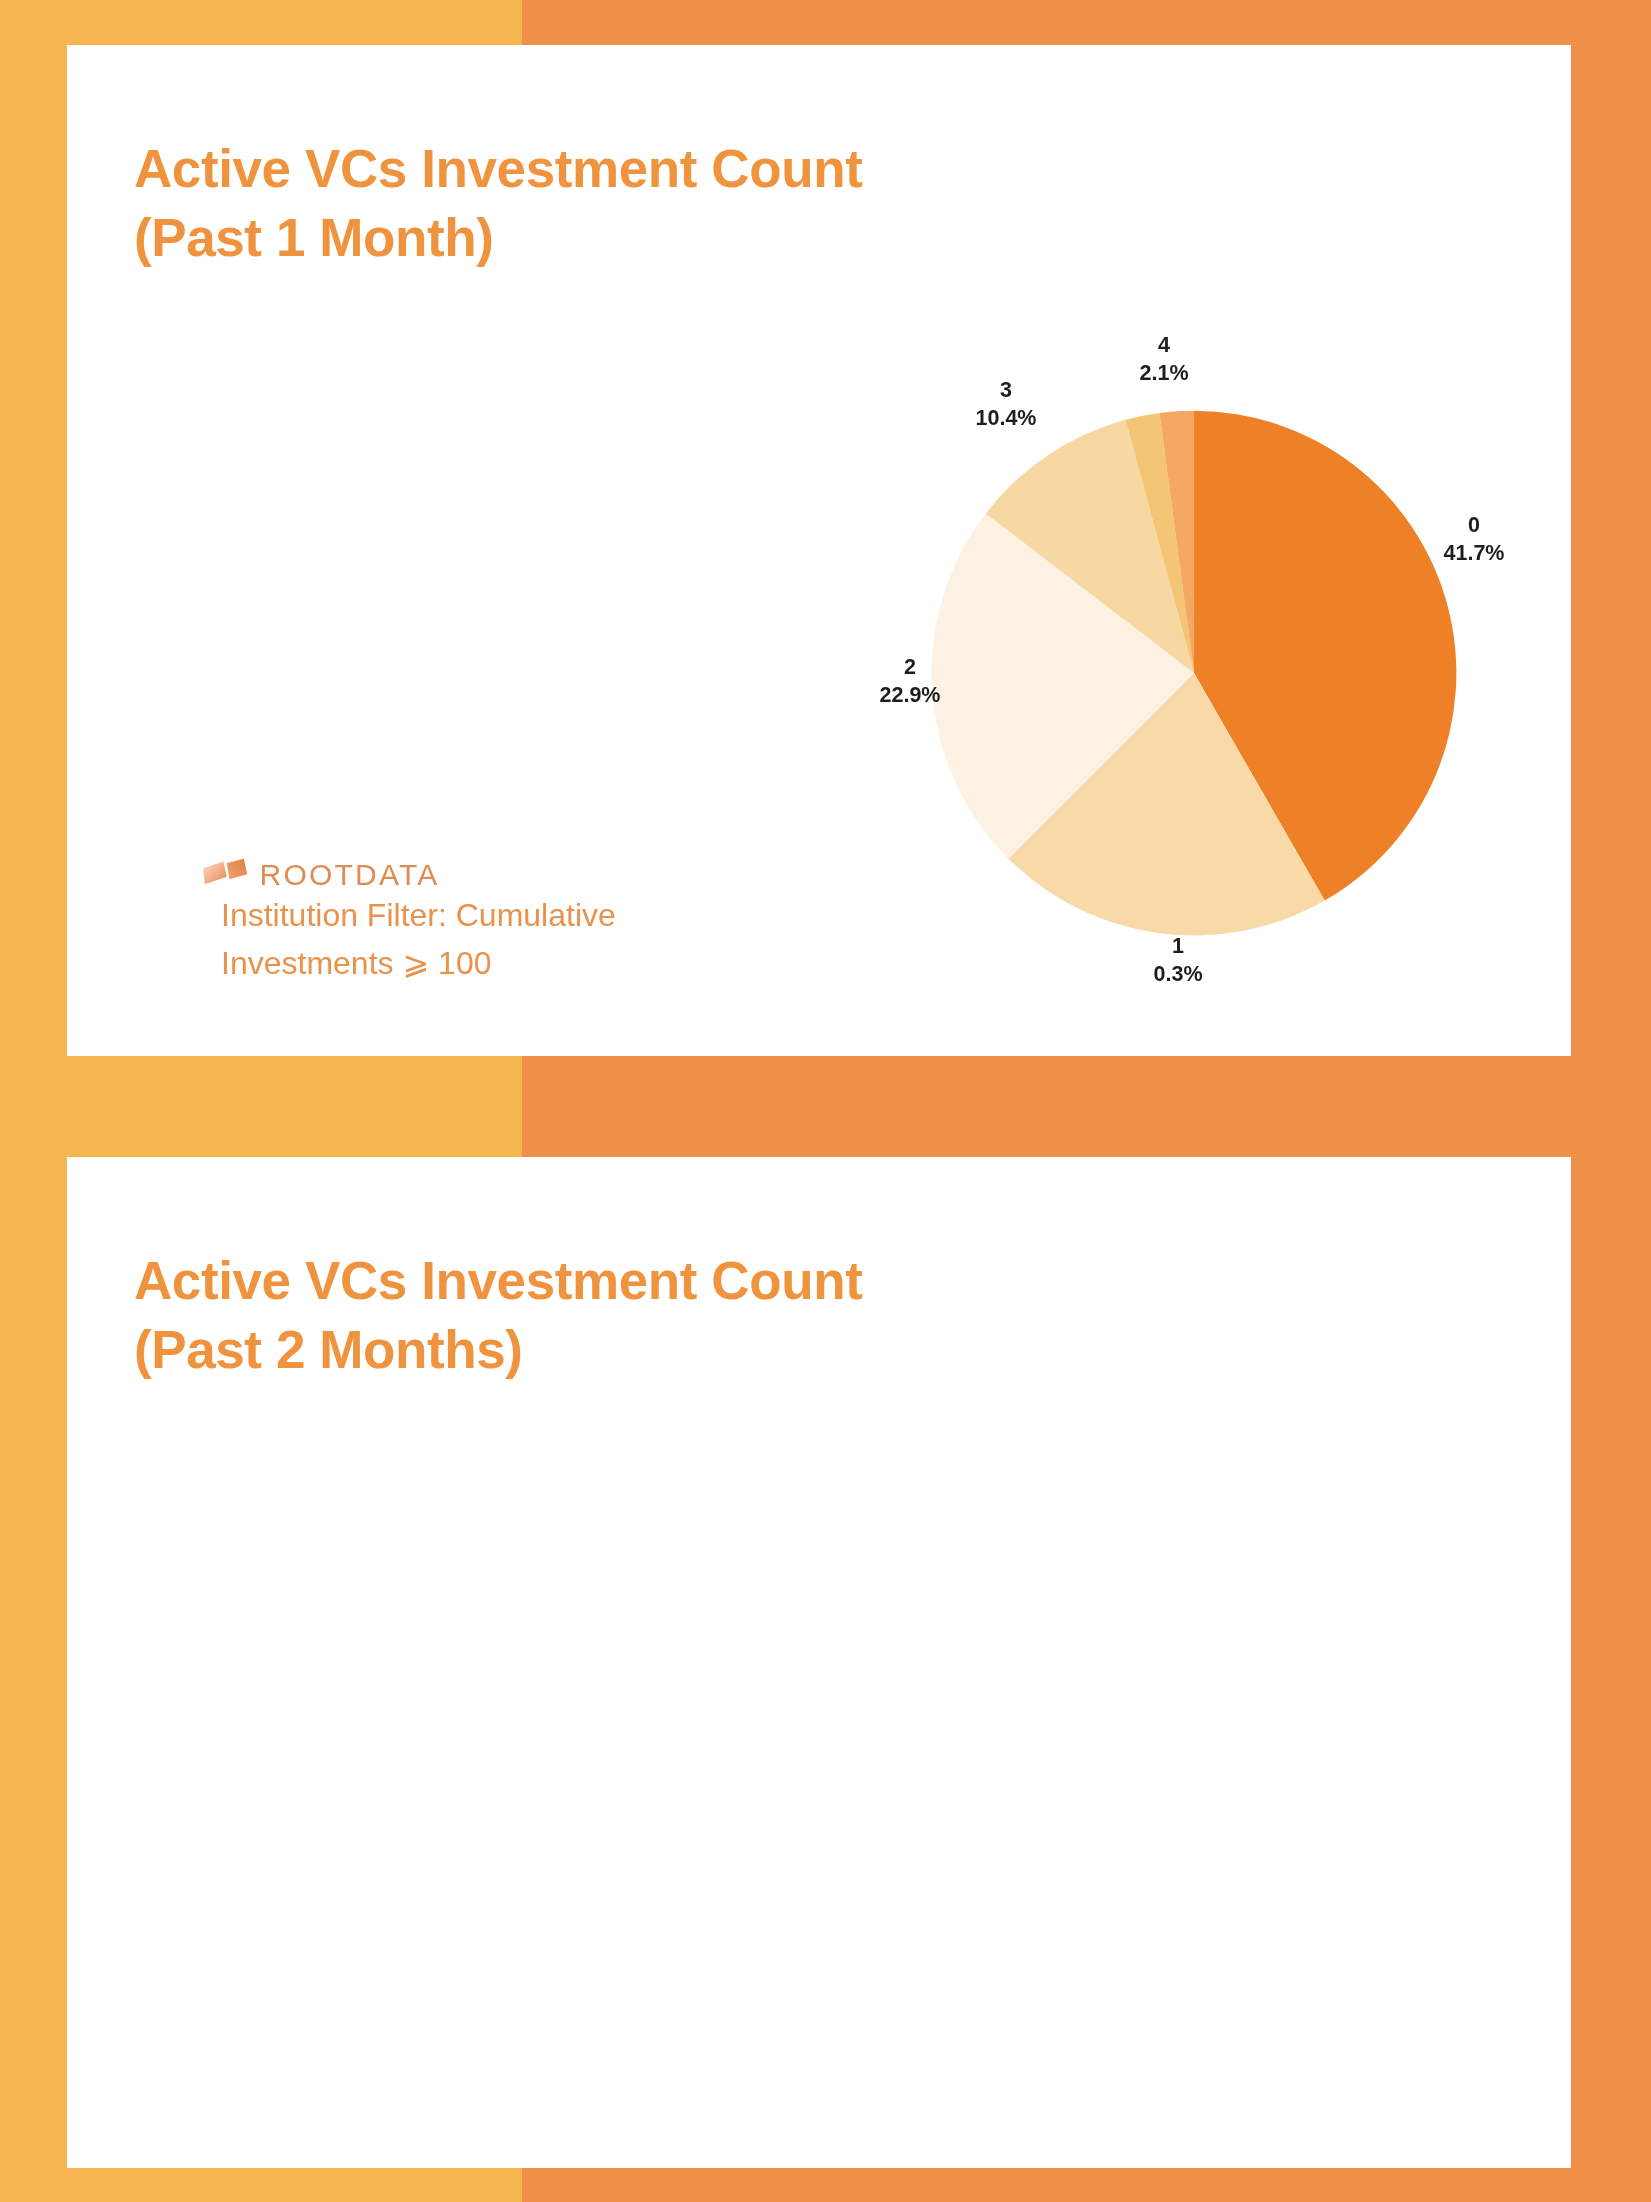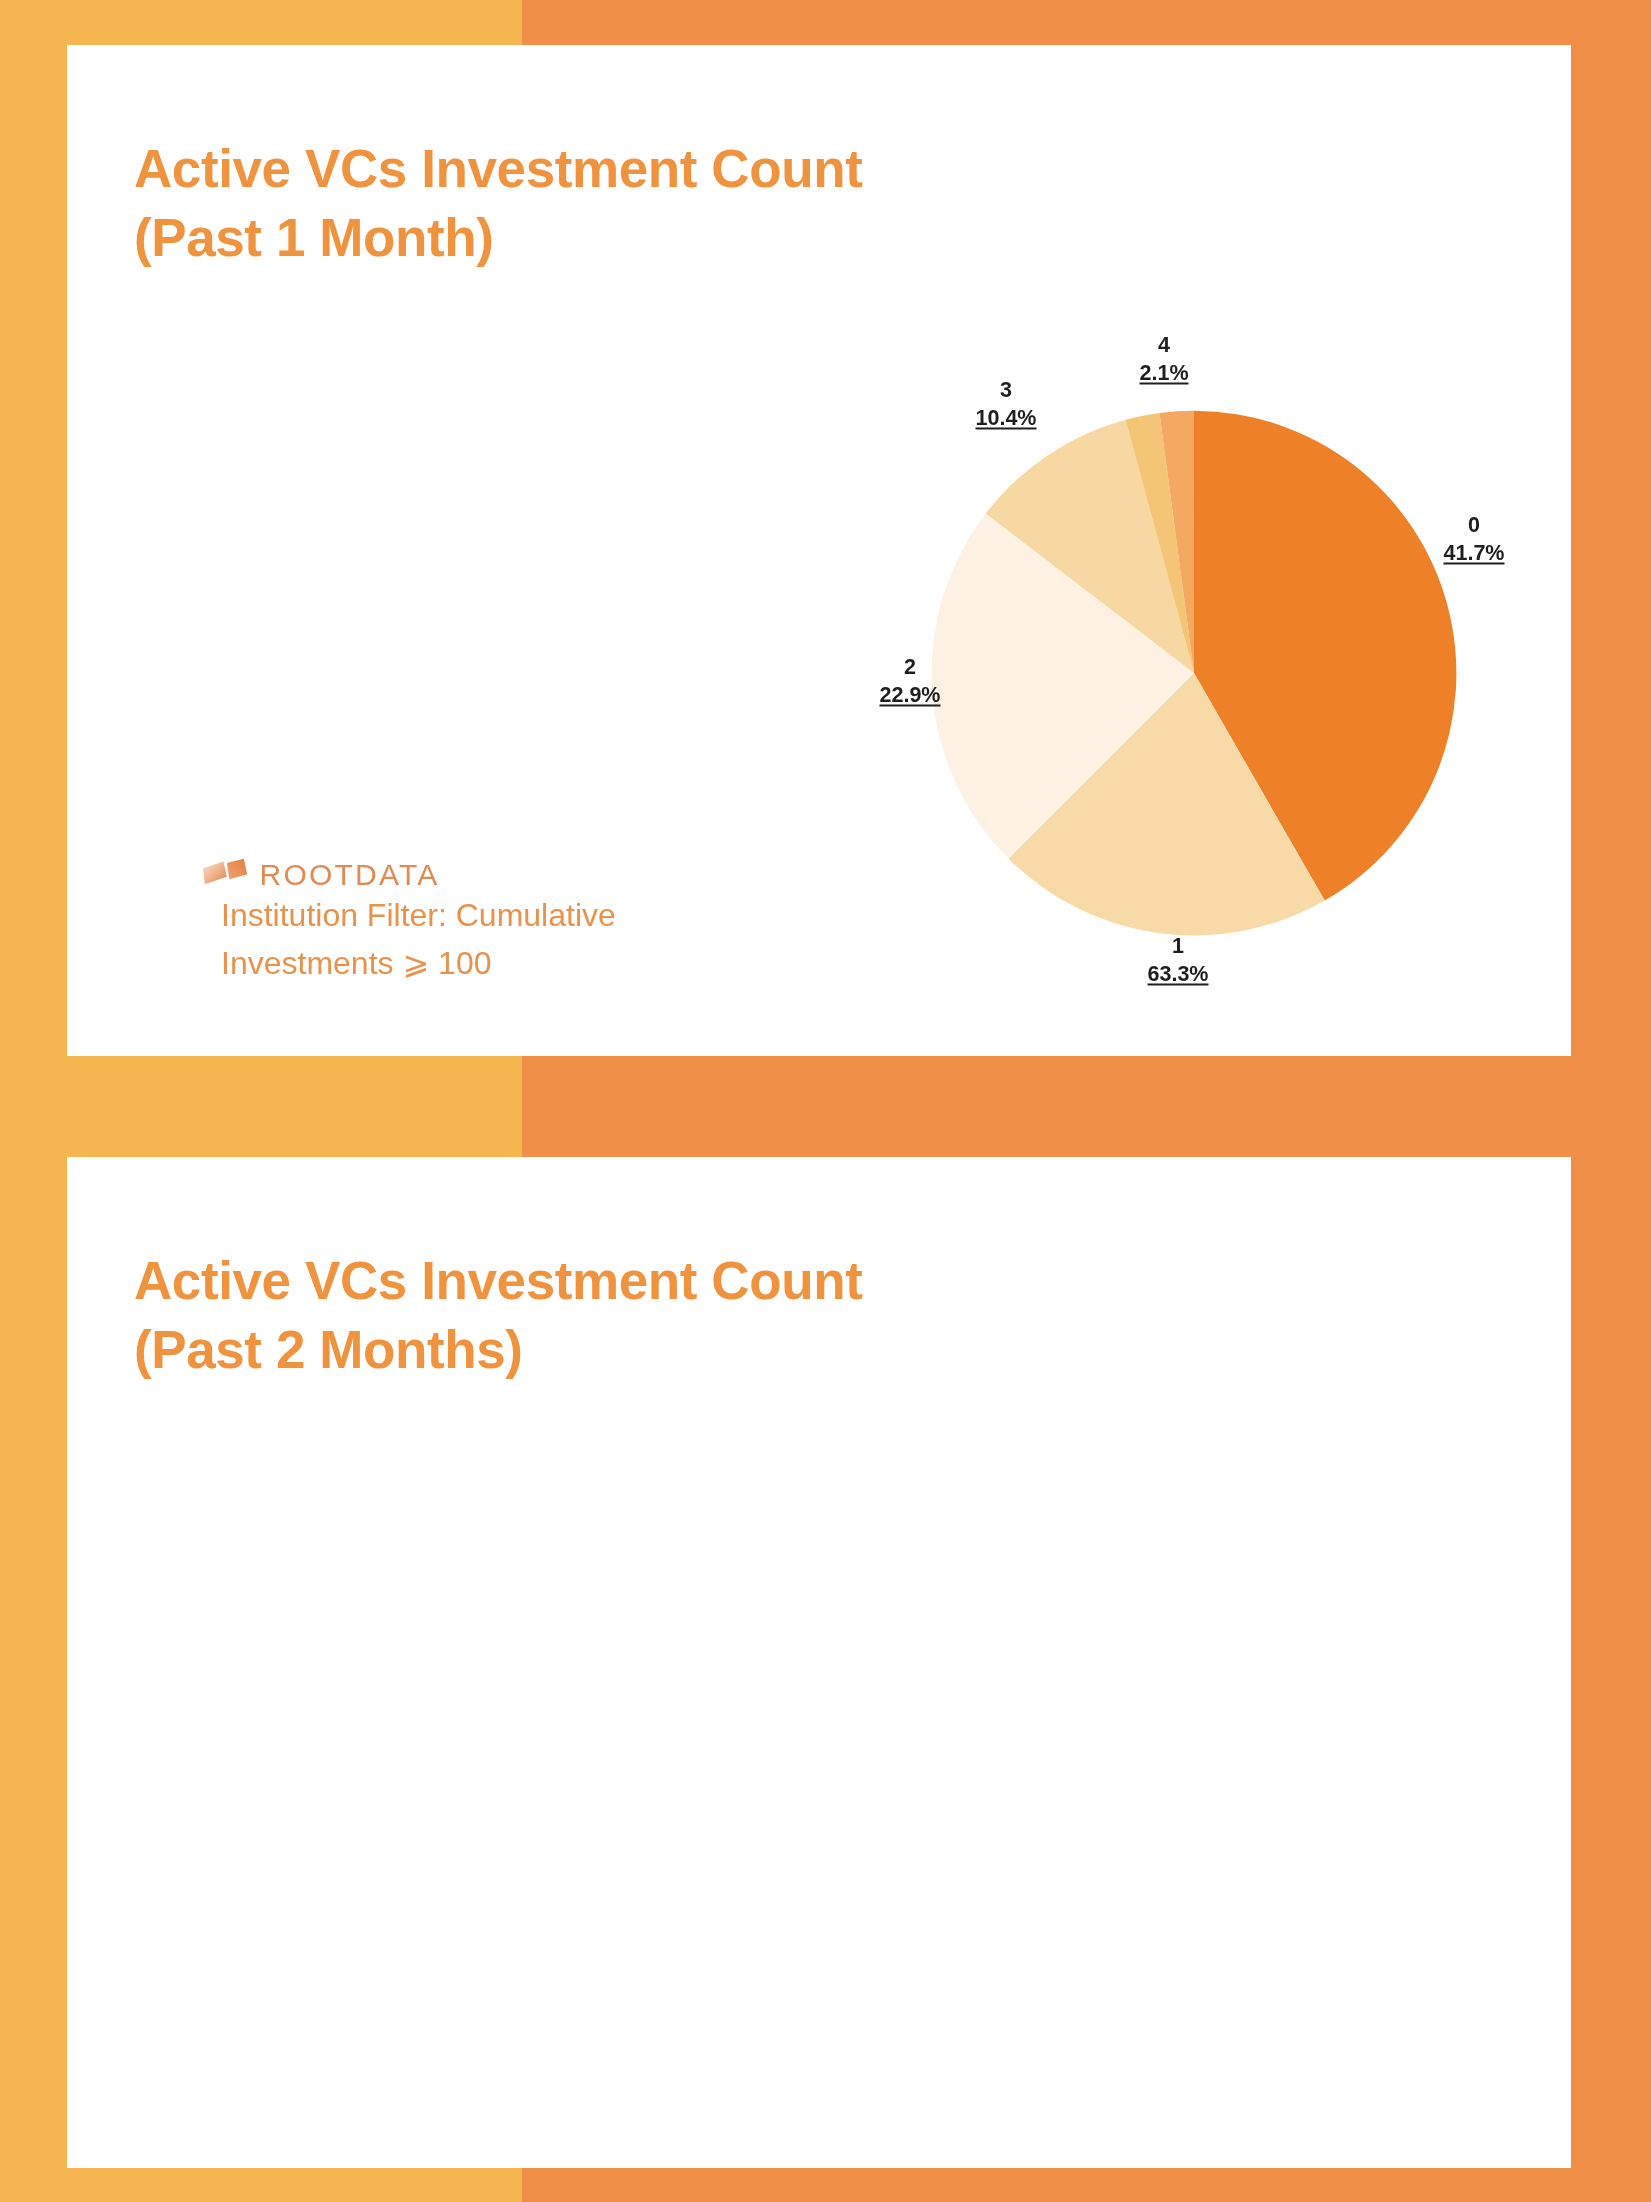--- a/index.html
+++ b/index.html
@@ -102,21 +102,21 @@
     position: absolute;
     text-align: center;
     font-size: 21.5px;
     font-weight: bold;
     color: #1e1e1e;
     line-height: 1.28;
     white-space: nowrap;
     transform: translate(-50%, -50%);
   }
   .pie-label .lbl-name { display: block; }
-  .pie-label .lbl-pct  { display: block; text-decoration: underline; }
+  .pie-label .lbl-pct  { display: block; }
 </style>
 </head>
 <body>
 
 <div id="page-bg">
   <div id="bg-left"></div>
   <div id="bg-right"></div>
 </div>
 
 <div id="stack">
@@ -162,21 +162,21 @@
             <path d="M 380 400 L 300.44334058158125 105.55860015585148 A 305 305 0 0 1 339.87287047685356 97.65117252380054 Z" fill="#f4c574"></path>
             <path d="M 380 400 L 339.87287047685356 97.65117252380054 A 305 305 0 0 1 379.99999999999994 95 Z" fill="#f4a861"></path>
           </svg>
         <div id="pie-labels-1">
             <div class="pie-label" style="left: 607px; top: 211px;">
               <span class="lbl-name">0</span>
               <span class="lbl-pct">41.7%</span>
             </div>
             <div class="pie-label" style="left: 311px; top: 632px;">
               <span class="lbl-name">1</span>
-              <span class="lbl-pct">63.3%</span>
+              <span class="lbl-pct">0.3%</span>
             </div>
             <div class="pie-label" style="left: 43px; top: 353px;">
               <span class="lbl-name">2</span>
               <span class="lbl-pct">22.9%</span>
             </div>
             <div class="pie-label" style="left: 139px; top: 76px;">
               <span class="lbl-name">3</span>
               <span class="lbl-pct">10.4%</span>
             </div>
             <div class="pie-label" style="left: 297px; top: 31px;">

